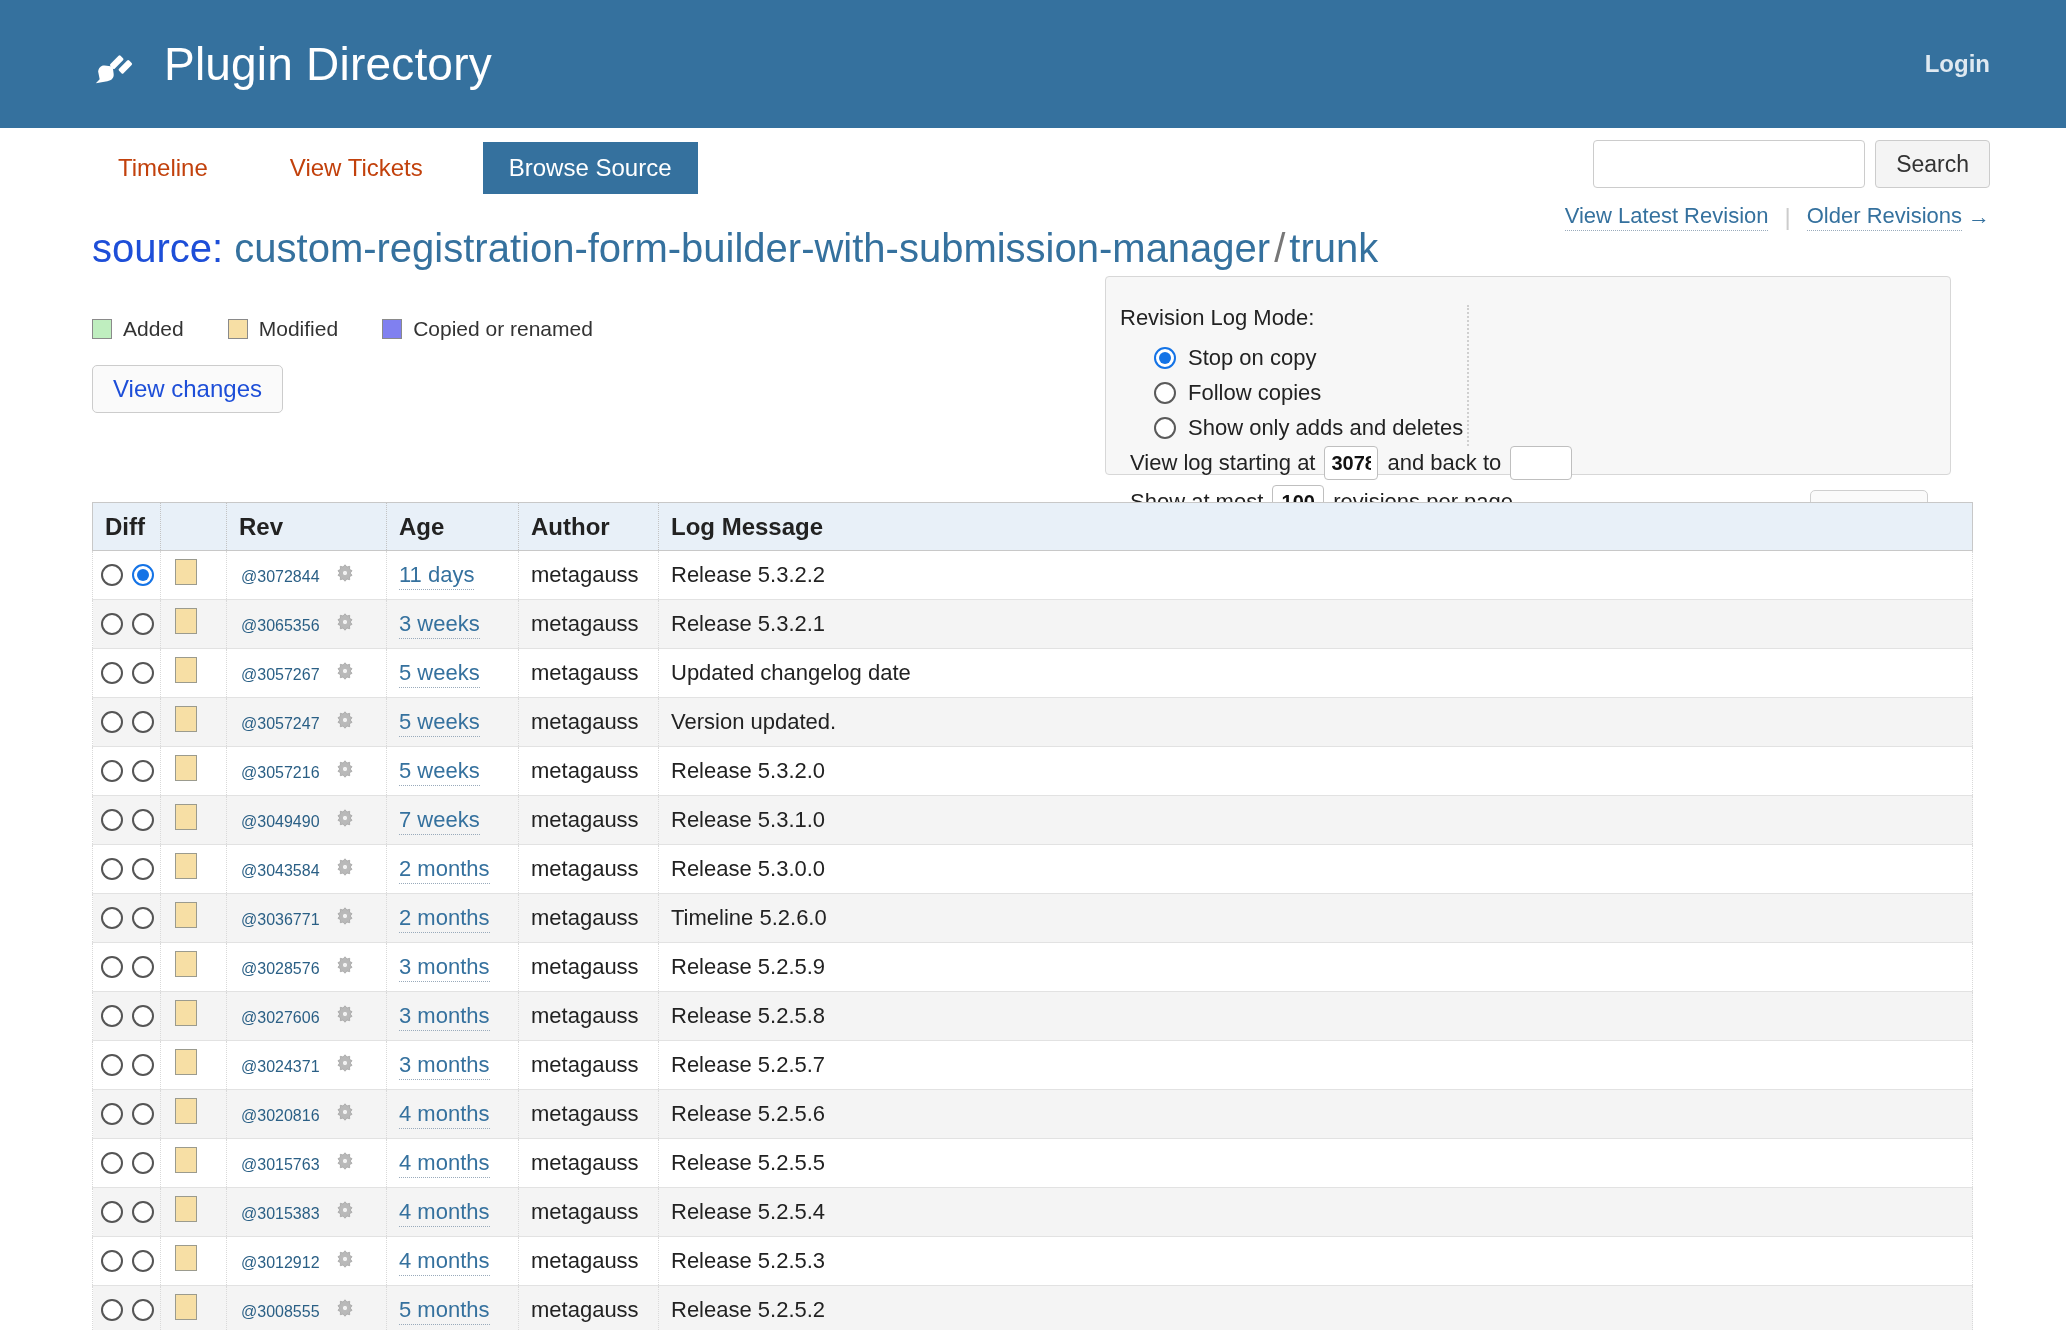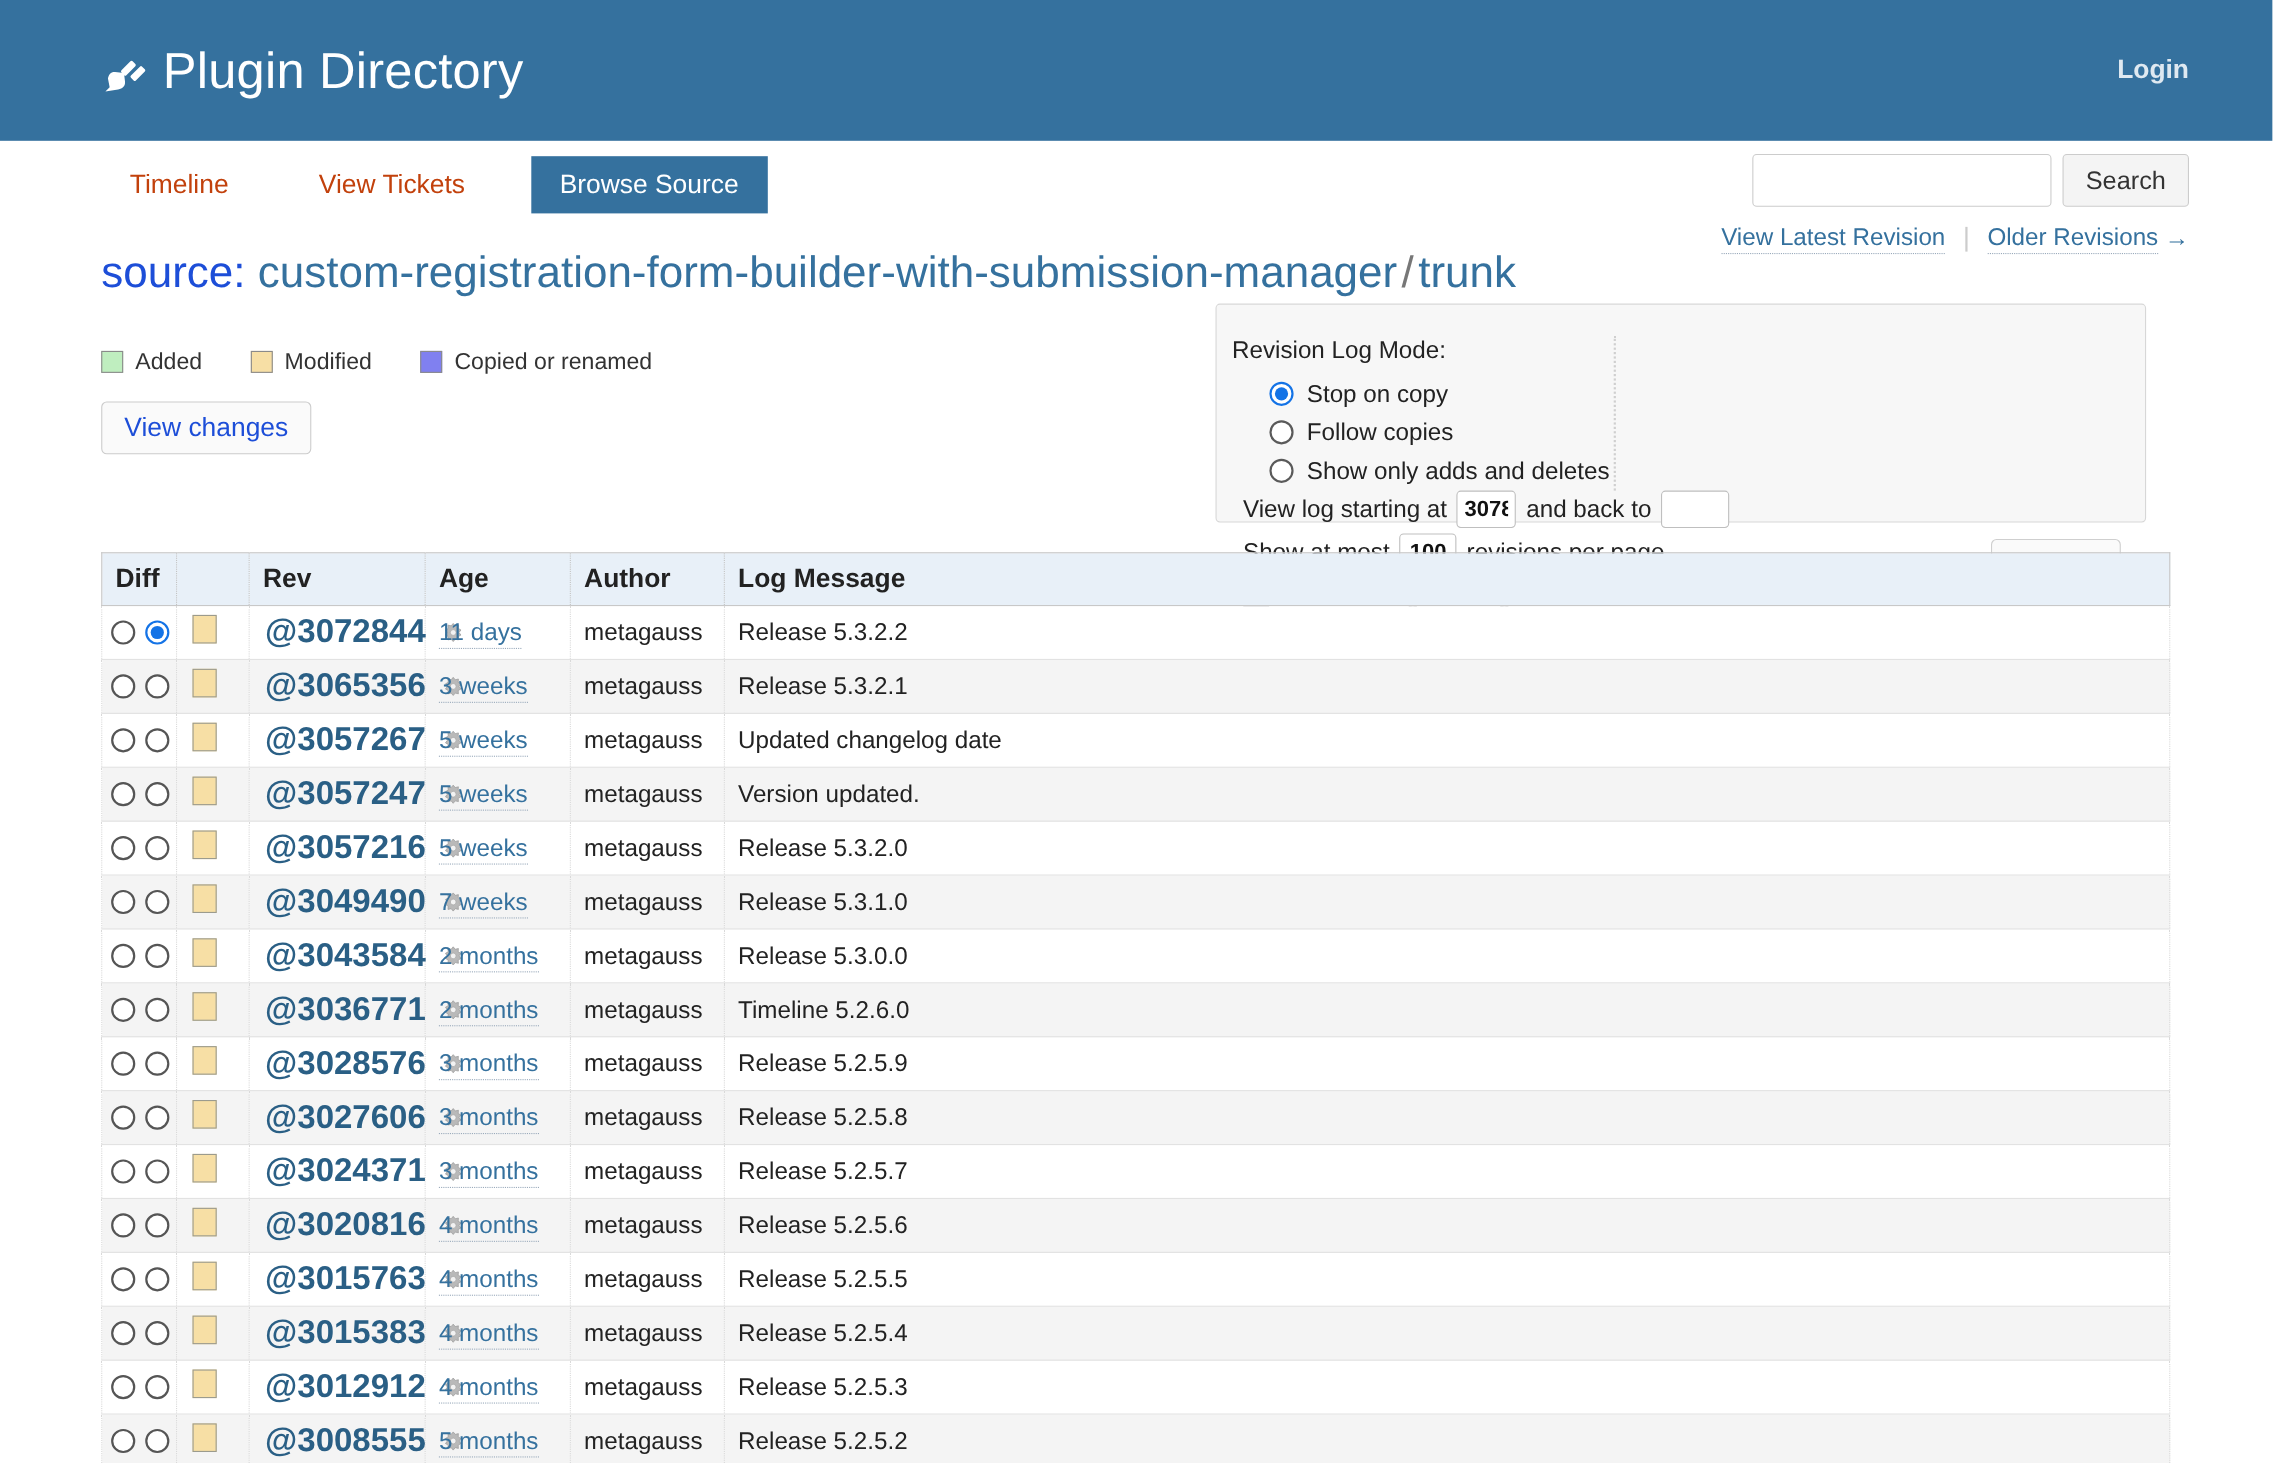--- a/index.html
+++ b/index.html
@@ -12,21 +12,21 @@
   }
 
   
   #banner {
     height: 128px;
     background: #35719e;
     display: flex;
     align-items: center;
     padding: 0 76px 0 92px;
   }
-  #logo-wrap { display: flex; align-items: center; gap: 10px; flex: 1; }
+  #logo-wrap { display: flex; align-items: center; gap: 26px; flex: 1; }
   #plug-icon { width: 46px; height: 46px; display:block; }
   #site-title {
     color: #ffffff;
     font-size: 46px;
     font-weight: 400;
     letter-spacing: 0.2px;
     line-height: 1;
     white-space: nowrap;
   }
   #login-link {
@@ -332,23 +332,23 @@
   .chg-cell { padding-left: 14px !important; }
   .chg-box {
     width: 22px; height: 26px;
     border: 1px solid #9b9b8e;
     background: #f7dfa5;
     display: inline-block;
   }
   .rev-cell { white-space: nowrap; padding-left: 14px !important; }
   .rev-link {
     color: #2a5f85;
-    font-weight: bold;
+    font-weight: normal;
     text-decoration: none;
-    font-size: 30px;
+    font-size: 16px;
   }
   .gear { margin-left: 8px; vertical-align: -3px; }
   .age-link {
     color: #35719e;
     text-decoration: none;
     border-bottom: 1px dotted #9ab;
     padding-bottom: 2px;
     font-size: 22px;
   }
   .author-cell { color: #888; font-size: 22px; }

